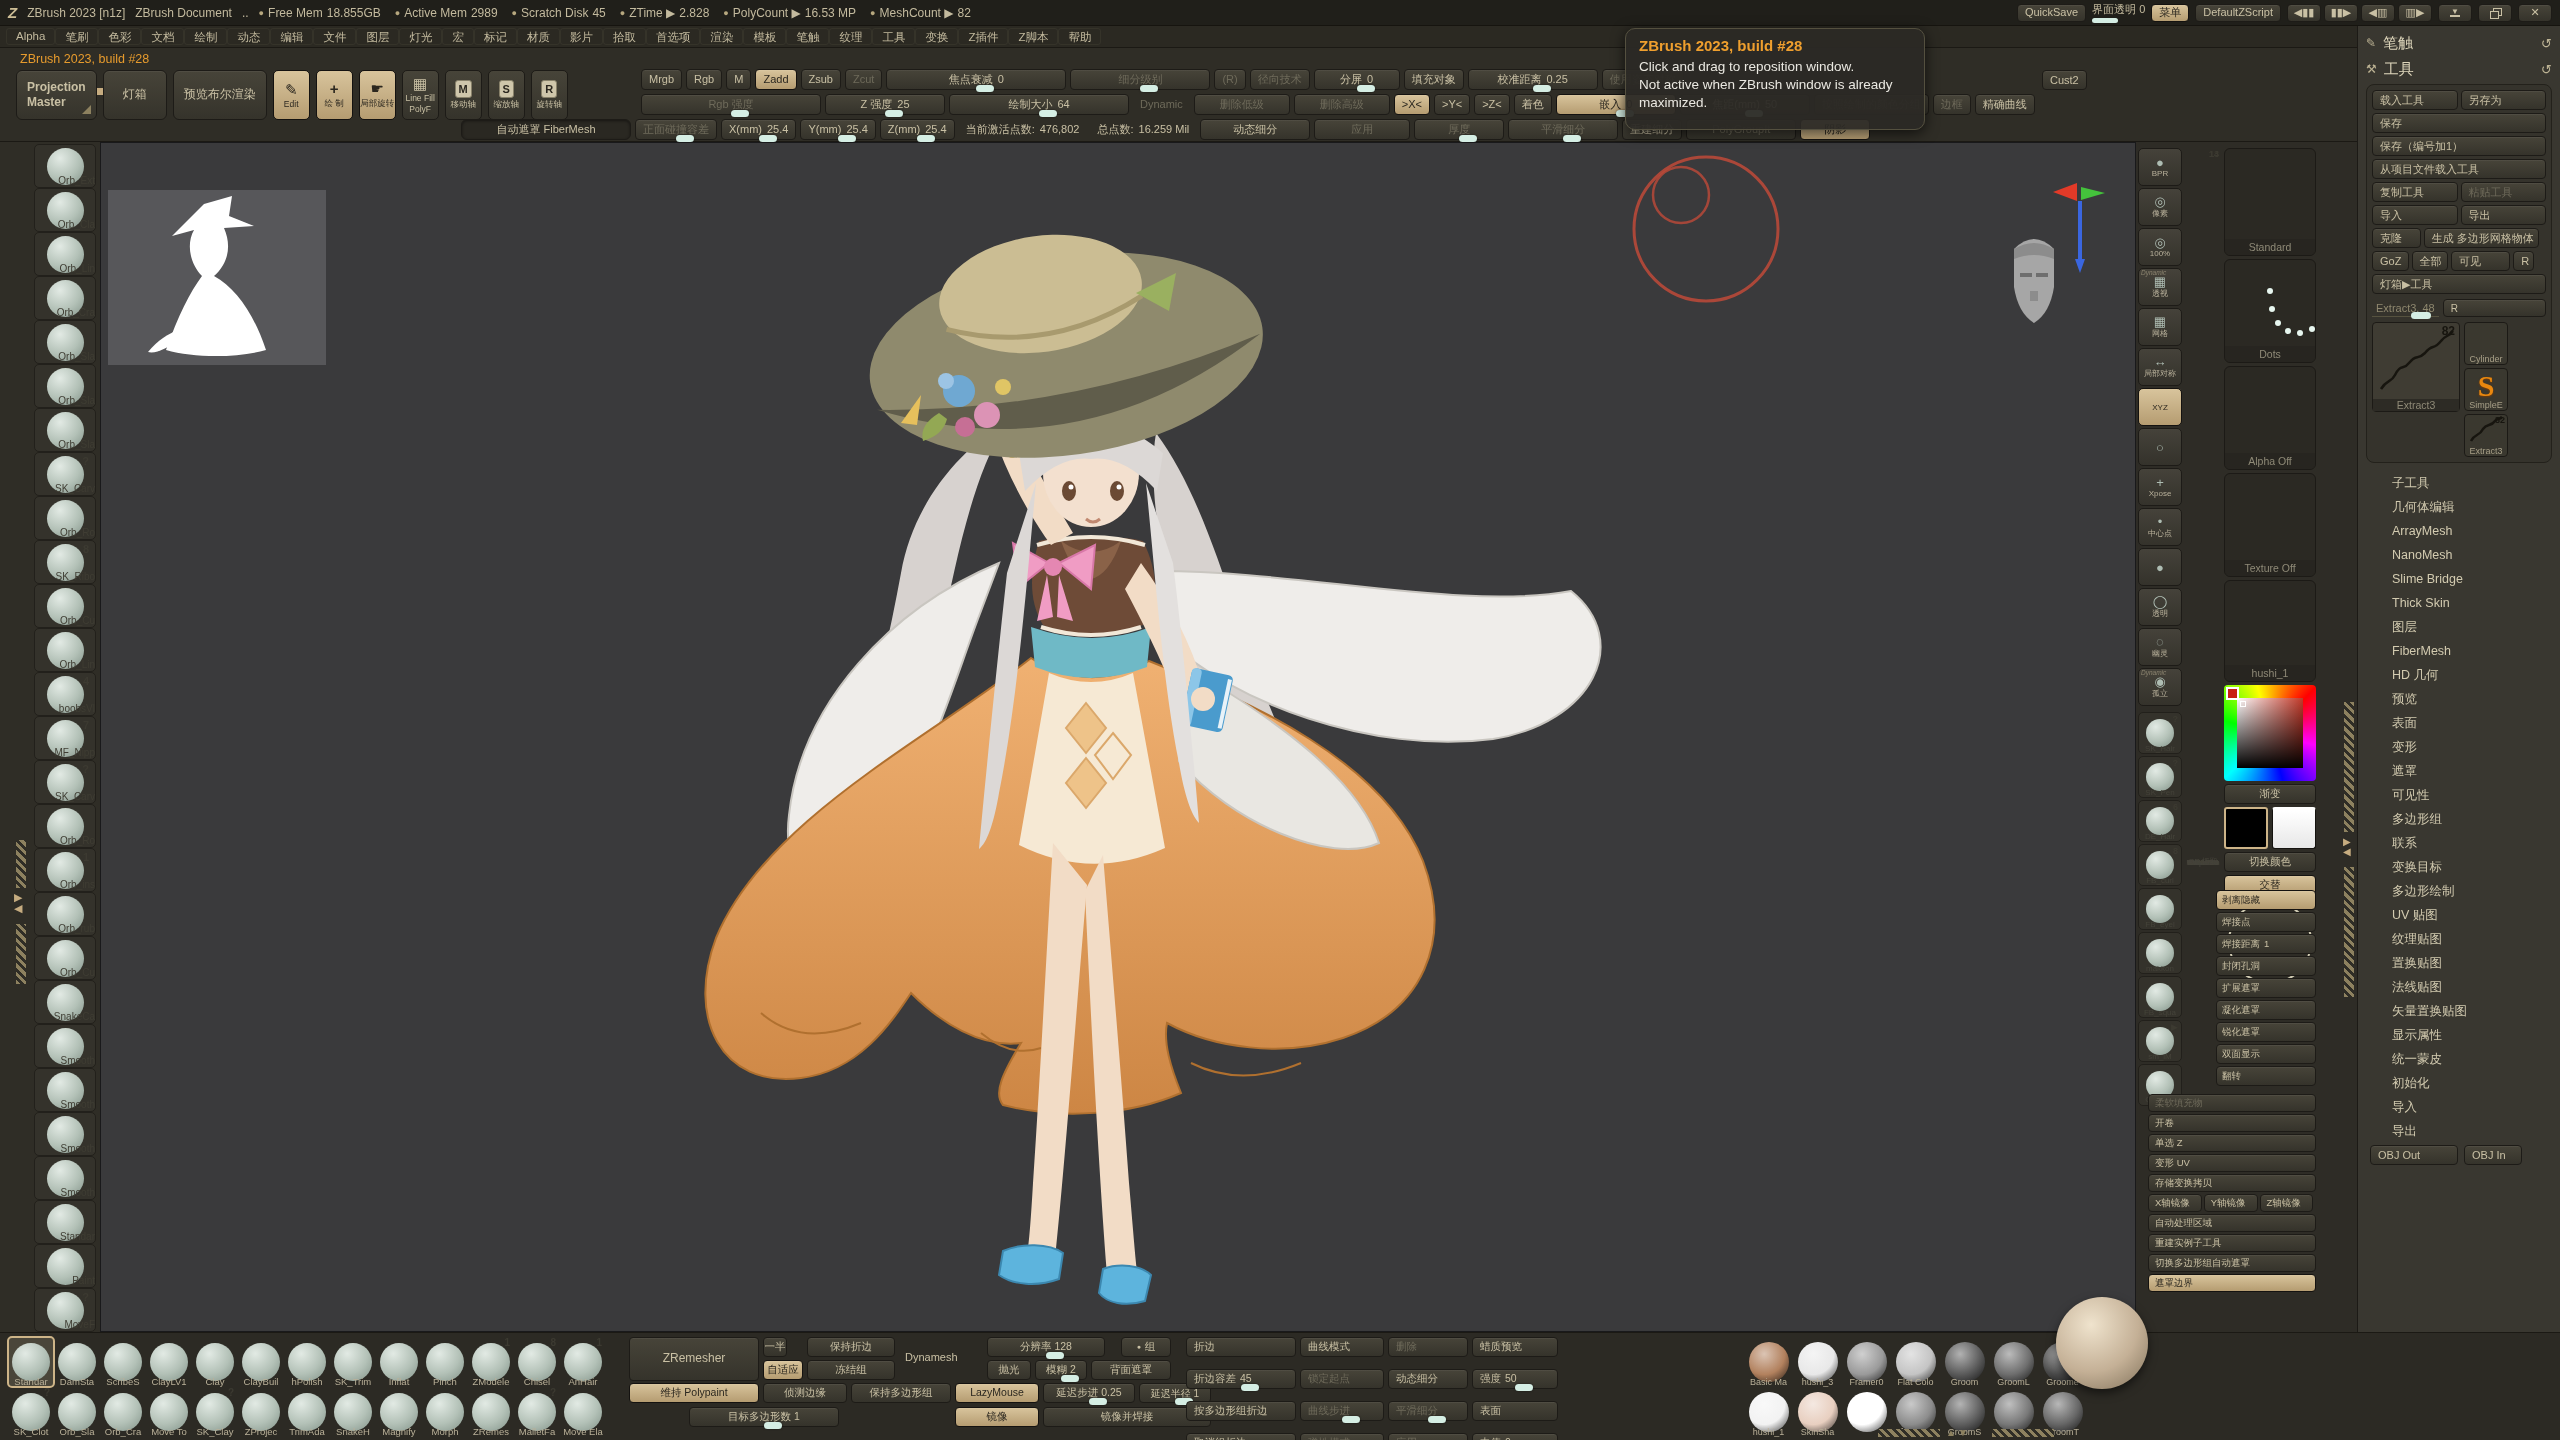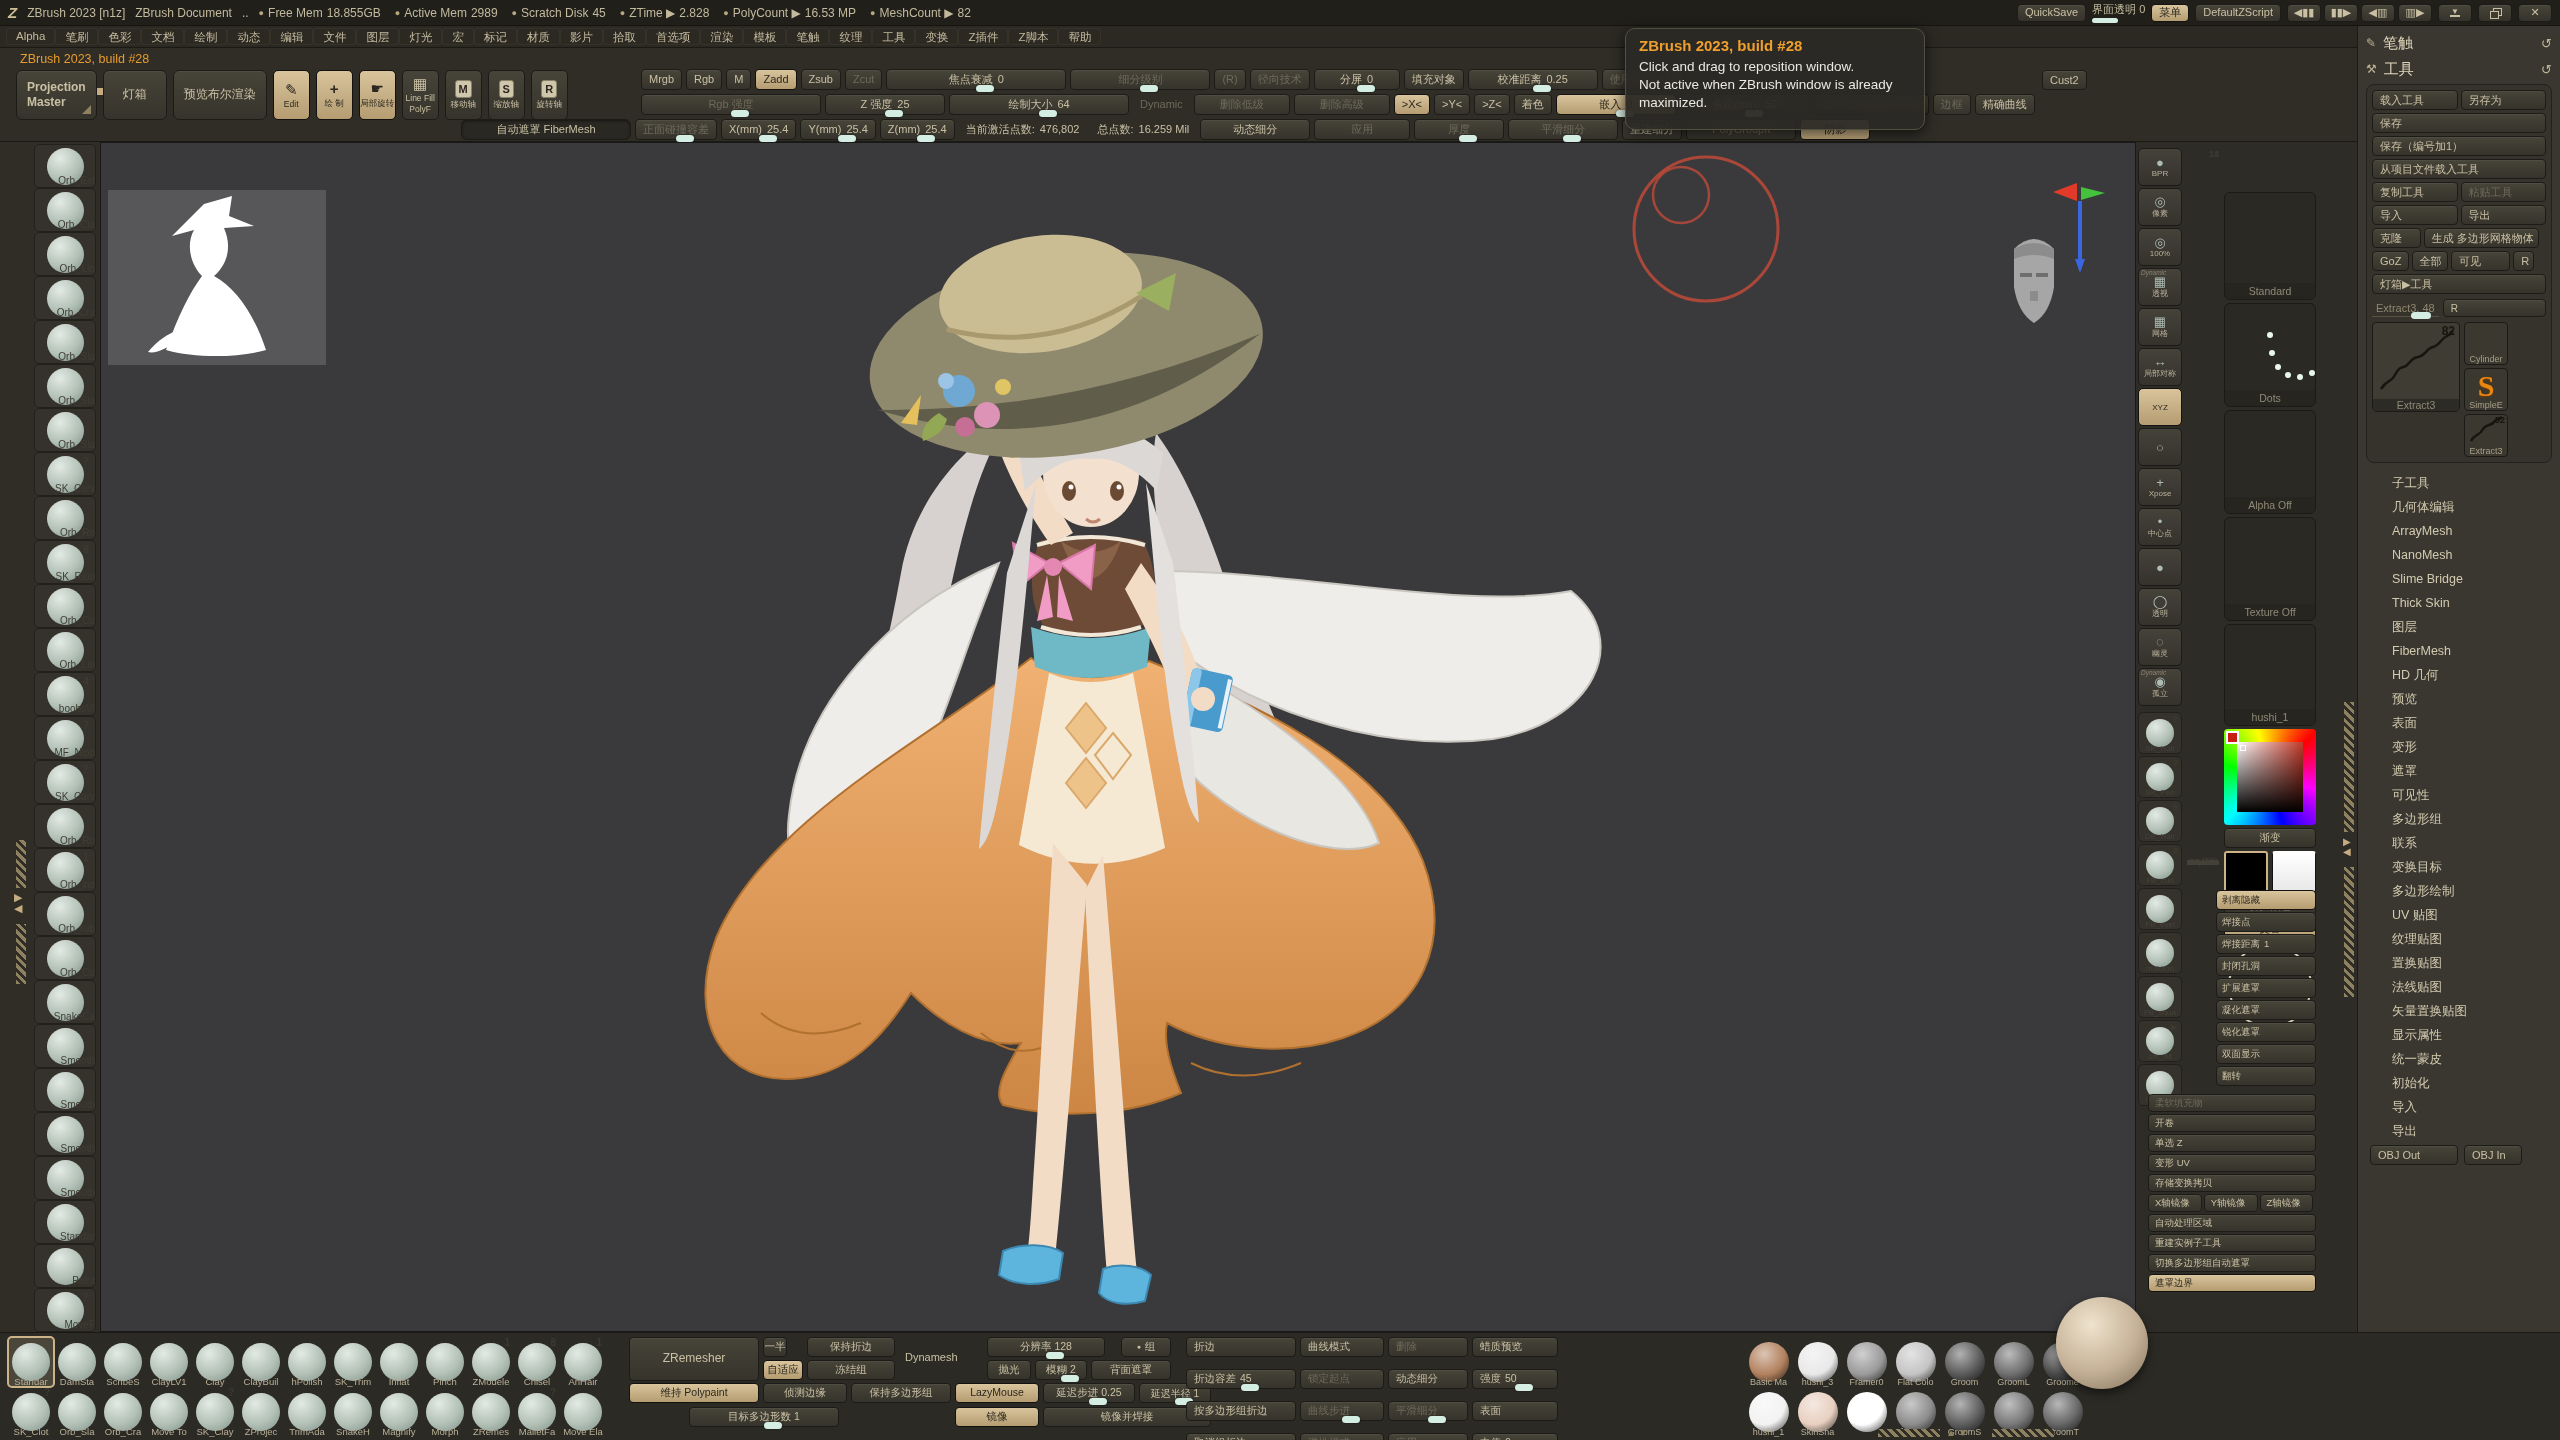--- a/index.html
+++ b/index.html
@@ -103,21 +103,21 @@
   [data-icon="sym"] .mi::before{content:"↔";} [data-icon="move"] .mi::before{content:"+";}
   [data-icon="dotc"] .mi::before{content:"•";} [data-icon="transp"] .mi::before{content:"◯";}
   [data-icon="ghost"] .mi::before{content:"◌";} [data-icon="solo"] .mi::before{content:"◉";}
   .colA .qb{position:relative;width:44px;height:42px;background:#34322b;border:1px solid #22201b;border-radius:5px;display:flex;align-items:center;justify-content:center;}
   .qb .ball{width:28px;height:28px;}
   .qb .badge{position:absolute;right:3px;top:1px;font-size:9px;color:#3c3a31;font-weight:bold;}
   .qb .tlabel{position:absolute;left:0;right:0;bottom:0;text-align:center;font-size:8px;color:#45433a;}
   .colB{position:absolute;left:48px;top:6px;width:38px;display:flex;flex-direction:column;gap:1px;}
   .colB .qb{width:38px;height:35px;}
   .qb-sm .ball{width:24px;height:24px;}
-  .colC{position:absolute;left:88px;top:6px;width:92px;display:flex;flex-direction:column;gap:3px;margin-top:44px;}
+  .colC{position:absolute;left:88px;top:6px;width:92px;display:flex;flex-direction:column;gap:3px;}
   .cthumb{position:relative;width:92px;background:#2b2923;border:1px solid #1c1a16;border-radius:6px;overflow:hidden;}
   .cthumb .clabel{position:absolute;left:0;right:0;bottom:0;height:16px;background:#272520;color:#8f8a77;font-size:10.5px;text-align:center;line-height:16px;}
   .brush-ball{margin:4px auto 14px;width:74px;height:74px;border-radius:50%;
     background:radial-gradient(circle at 38% 30%,#e6ede7,#b7c5bb 52%,#7f9086 92%);}
   .dots-ic{position:relative;display:block;margin:28px auto 30px;width:6px;height:6px;border-radius:50%;background:#e7f6ef;
     box-shadow:2px 18px 0 #e7f6ef,8px 32px 0 #e7f6ef,18px 40px 0 #e7f6ef,30px 42px 0 #e7f6ef,42px 38px 0 #e7f6ef,52px 28px 0 #e7f6ef;}
   .empty-sq{height:86px;}
   .mat-ball{margin:4px auto 14px;width:70px;height:70px;border-radius:50%;background:radial-gradient(circle at 40% 32%,#ffffff,#d9d9d9 62%,#a9a9a9);}
   .picker{position:relative;width:92px;height:96px;background:conic-gradient(from 45deg,#f00,#f0f,#00f,#0ff,#0f0,#ff0,#f00);border-radius:4px;}
   .picker .sv{position:absolute;left:13px;top:13px;right:13px;bottom:13px;

